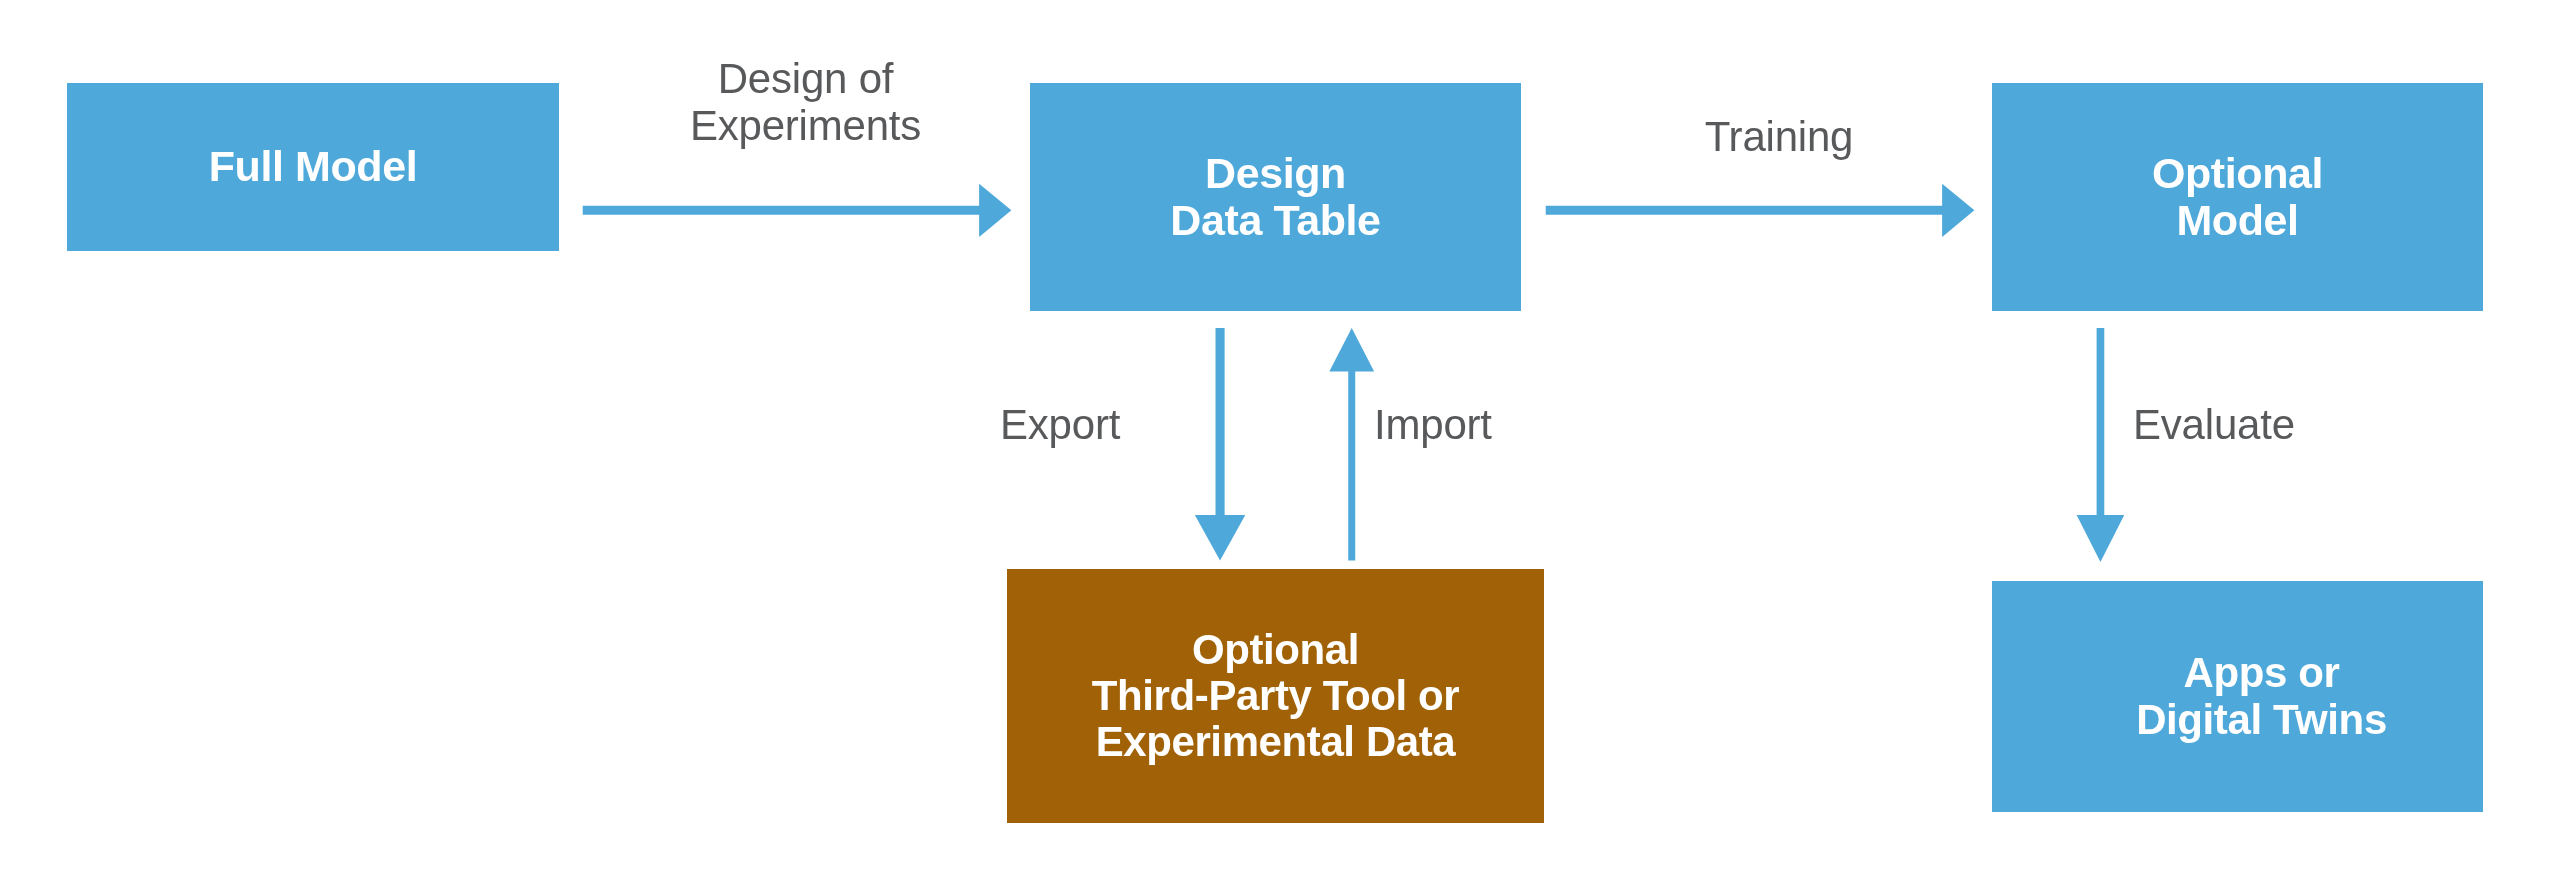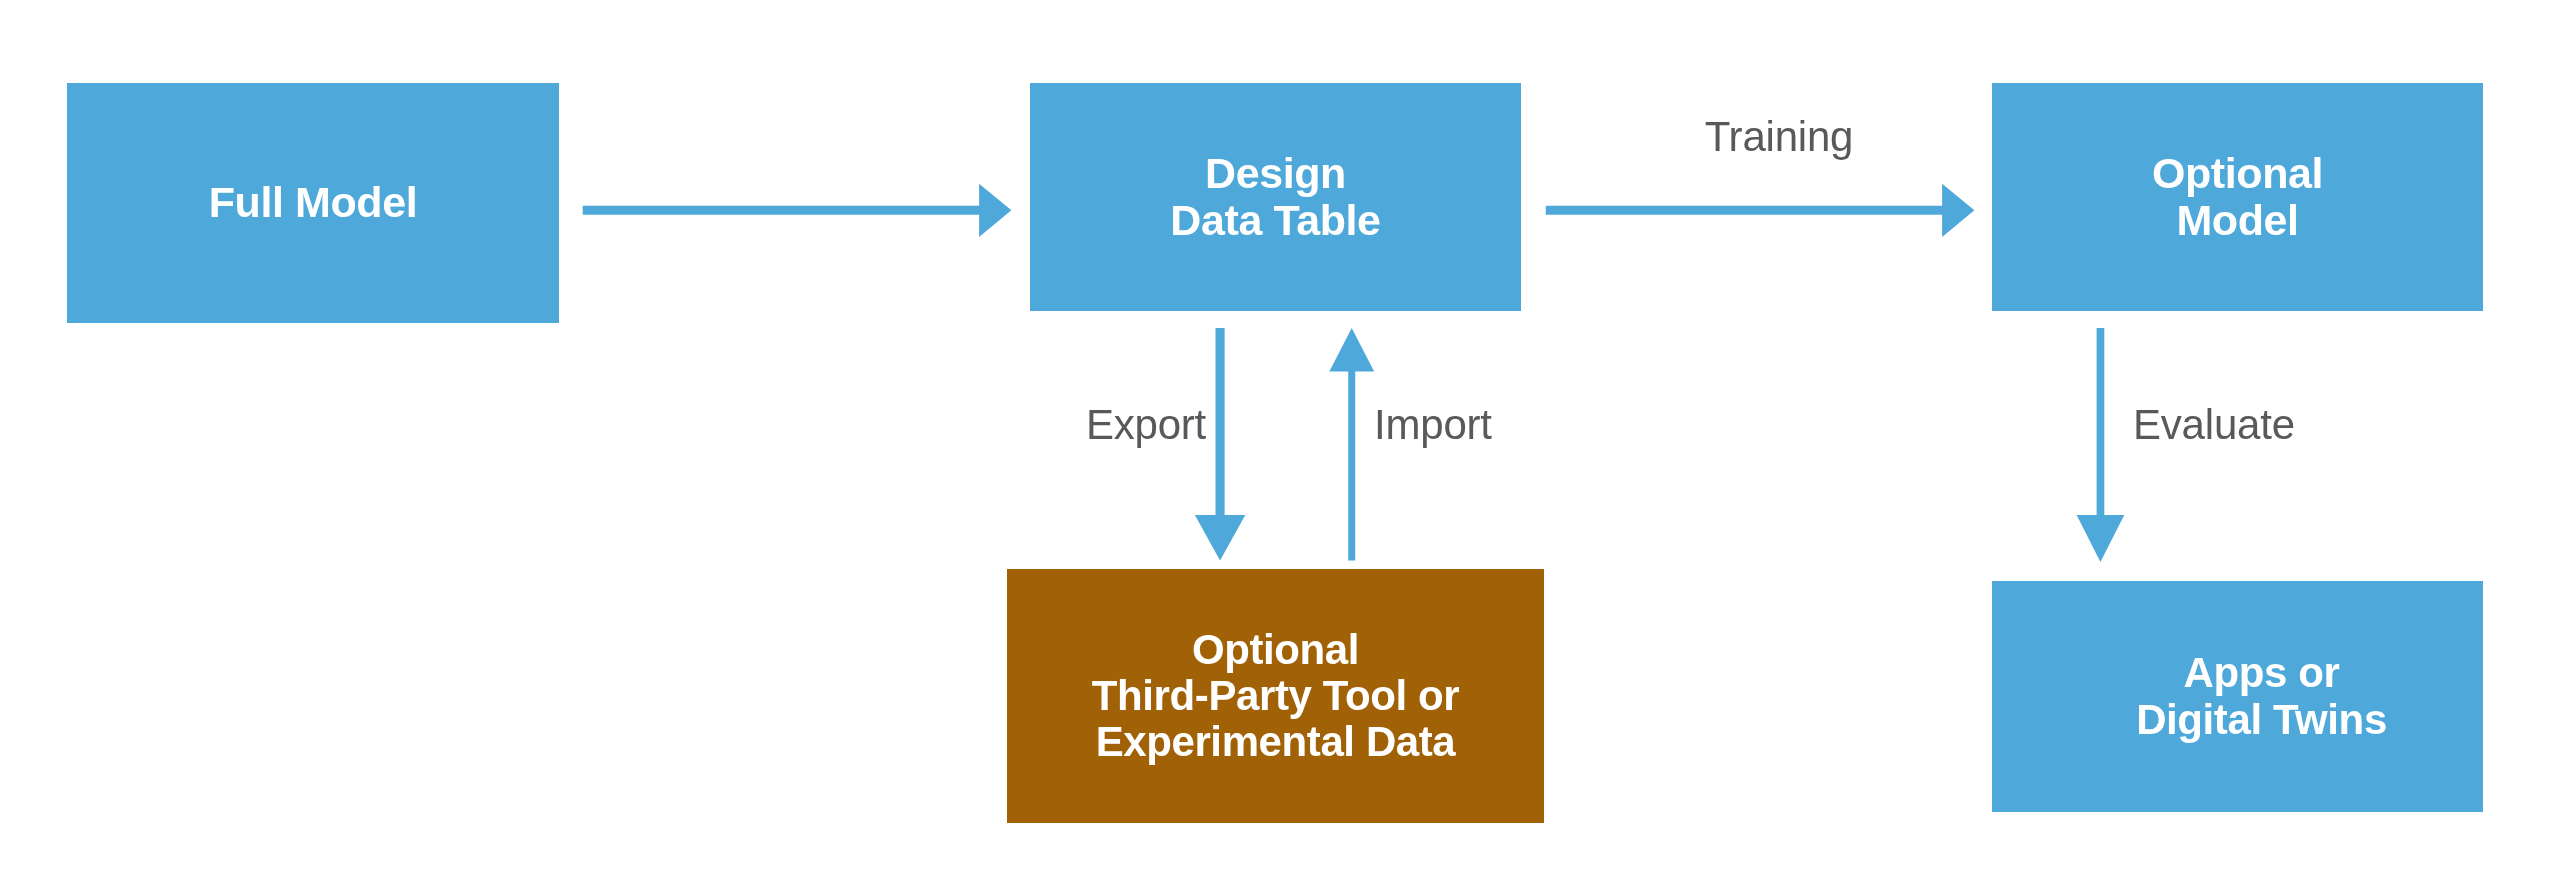--- a/index.html
+++ b/index.html
@@ -18,39 +18,39 @@
     color:#ffffff;
     font-weight:bold;
     line-height:1.10;
     letter-spacing:-0.4px;
     box-sizing:border-box;
   }
   .box .label{display:block;white-space:pre-line;}
   .box--light{background:#4EA8DA;}
   .box--dark{background:#a16207;}
 
-  #box-full-model      {left:67px;  top:83px; width:492px; height:240px; font-size:43px;}
+  #box-full-model      {left:67px;  top:83px; width:492px; height:168px; font-size:43px;}
   #box-design-data     {left:1030px;top:83px; width:491px; height:228px; font-size:43px;}
   #box-surrogate       {left:1992px;top:83px; width:491px; height:228px; font-size:43px;}
   #box-optional-tool   {left:1007px;top:569px; width:537px; height:254px; font-size:42px;}
   #box-apps-twins      {left:1992px;top:581px; width:491px; height:231px; font-size:42px;padding-left:48px;}
 
   
   .edge-label{
     position:absolute;
     color:#58595B;
     font-weight:normal;
     font-size:42px;
     line-height:1.12;
     white-space:pre-line;
     letter-spacing:-0.2px;
   }
   #label-doe      {left:655px; top:55px;  width:301px; text-align:center;}
   #label-training {left:1632px;top:113px; width:294px; text-align:center;}
-  #label-export   {left:1048px;top:401px; width:196px; text-align:center;}
+  #label-export   {left:1000px;top:401px; width:196px; text-align:left;}
   #label-import   {left:1374px;top:401px; width:196px; text-align:left;}
   #label-evaluate {left:2133px;top:401px; width:301px; text-align:left;}
 
   
   .arrow-layer{position:absolute;left:0;top:0;width:2576px;height:892px;pointer-events:none;}
 </style>
 </head>
 <body>
 
 <div class="canvas">
@@ -101,20 +101,22 @@
     <span class="label">Optional
 Third-Party Tool or
 Experimental Data</span>
   </div>
 
   <div class="box box--light" id="box-apps-twins">
     <span class="label">Apps or
 Digital Twins</span>
   </div>
 
+  <div class="edge-label" id="label-doe">Design of
+Experiments</div>
 
   <div class="edge-label" id="label-training">Training</div>
 
   <div class="edge-label" id="label-export">Export</div>
 
   <div class="edge-label" id="label-import">Import</div>
 
   <div class="edge-label" id="label-evaluate">Evaluate</div>
 
 </div>

